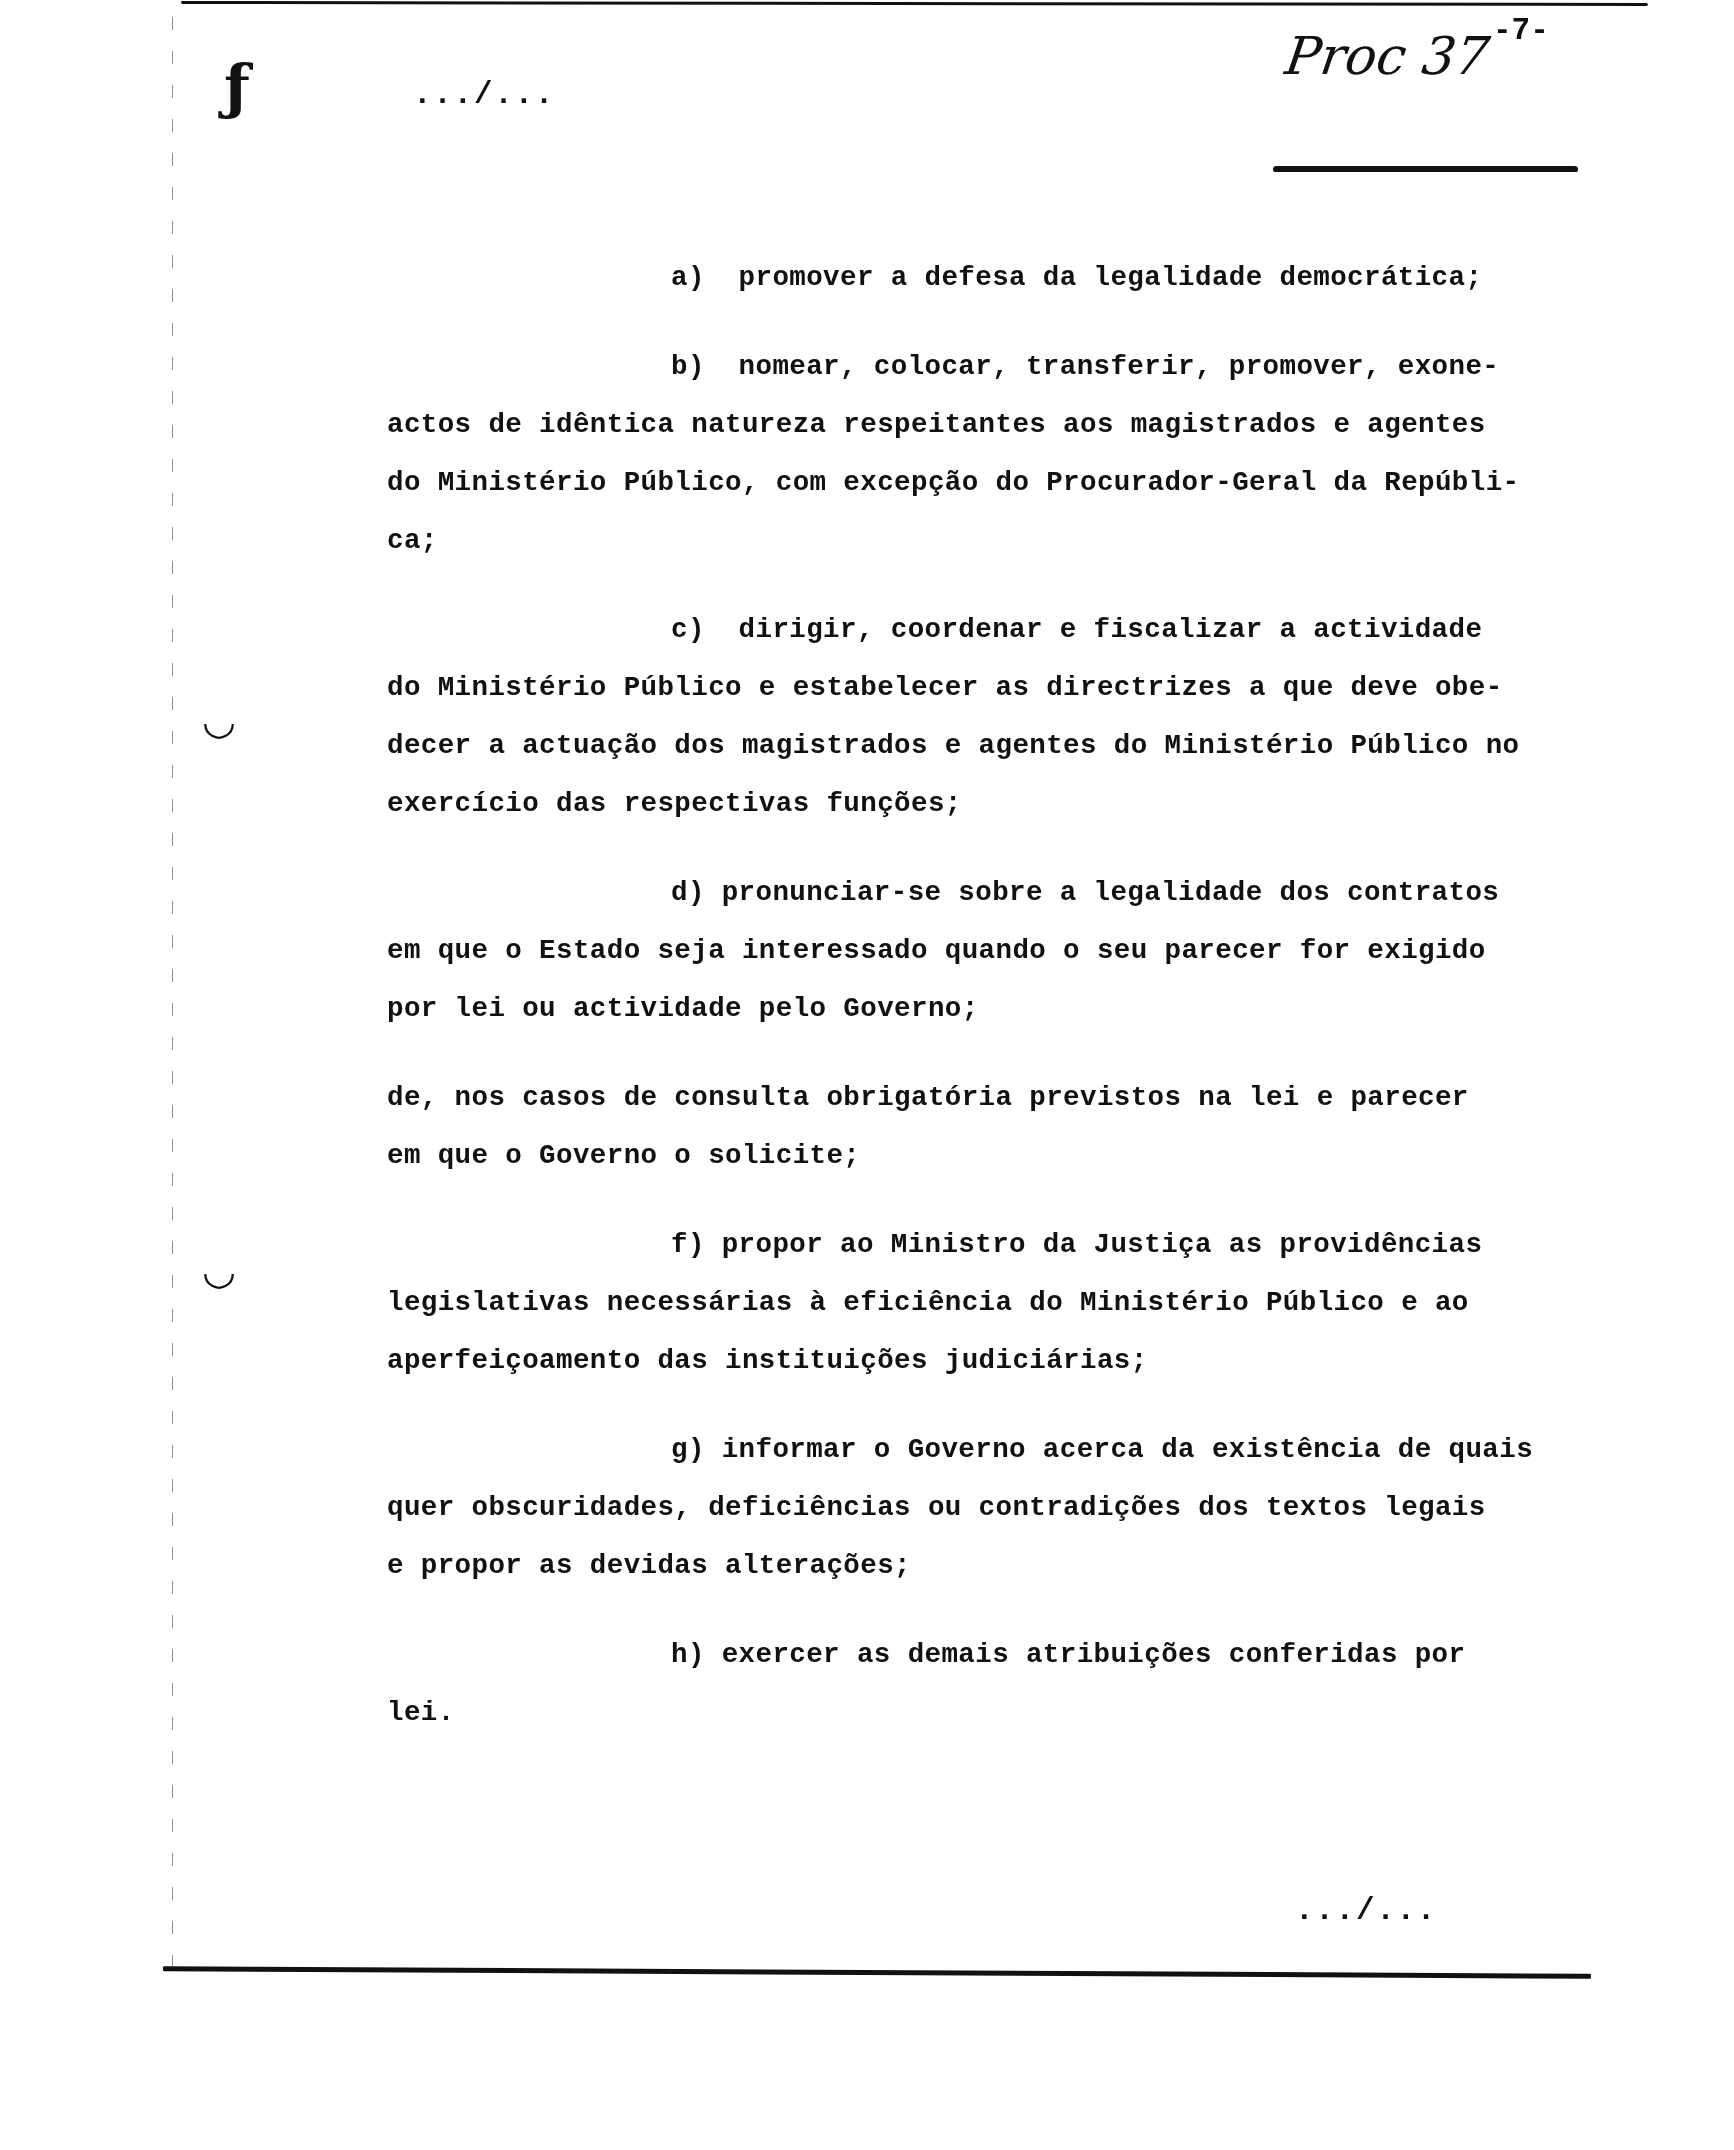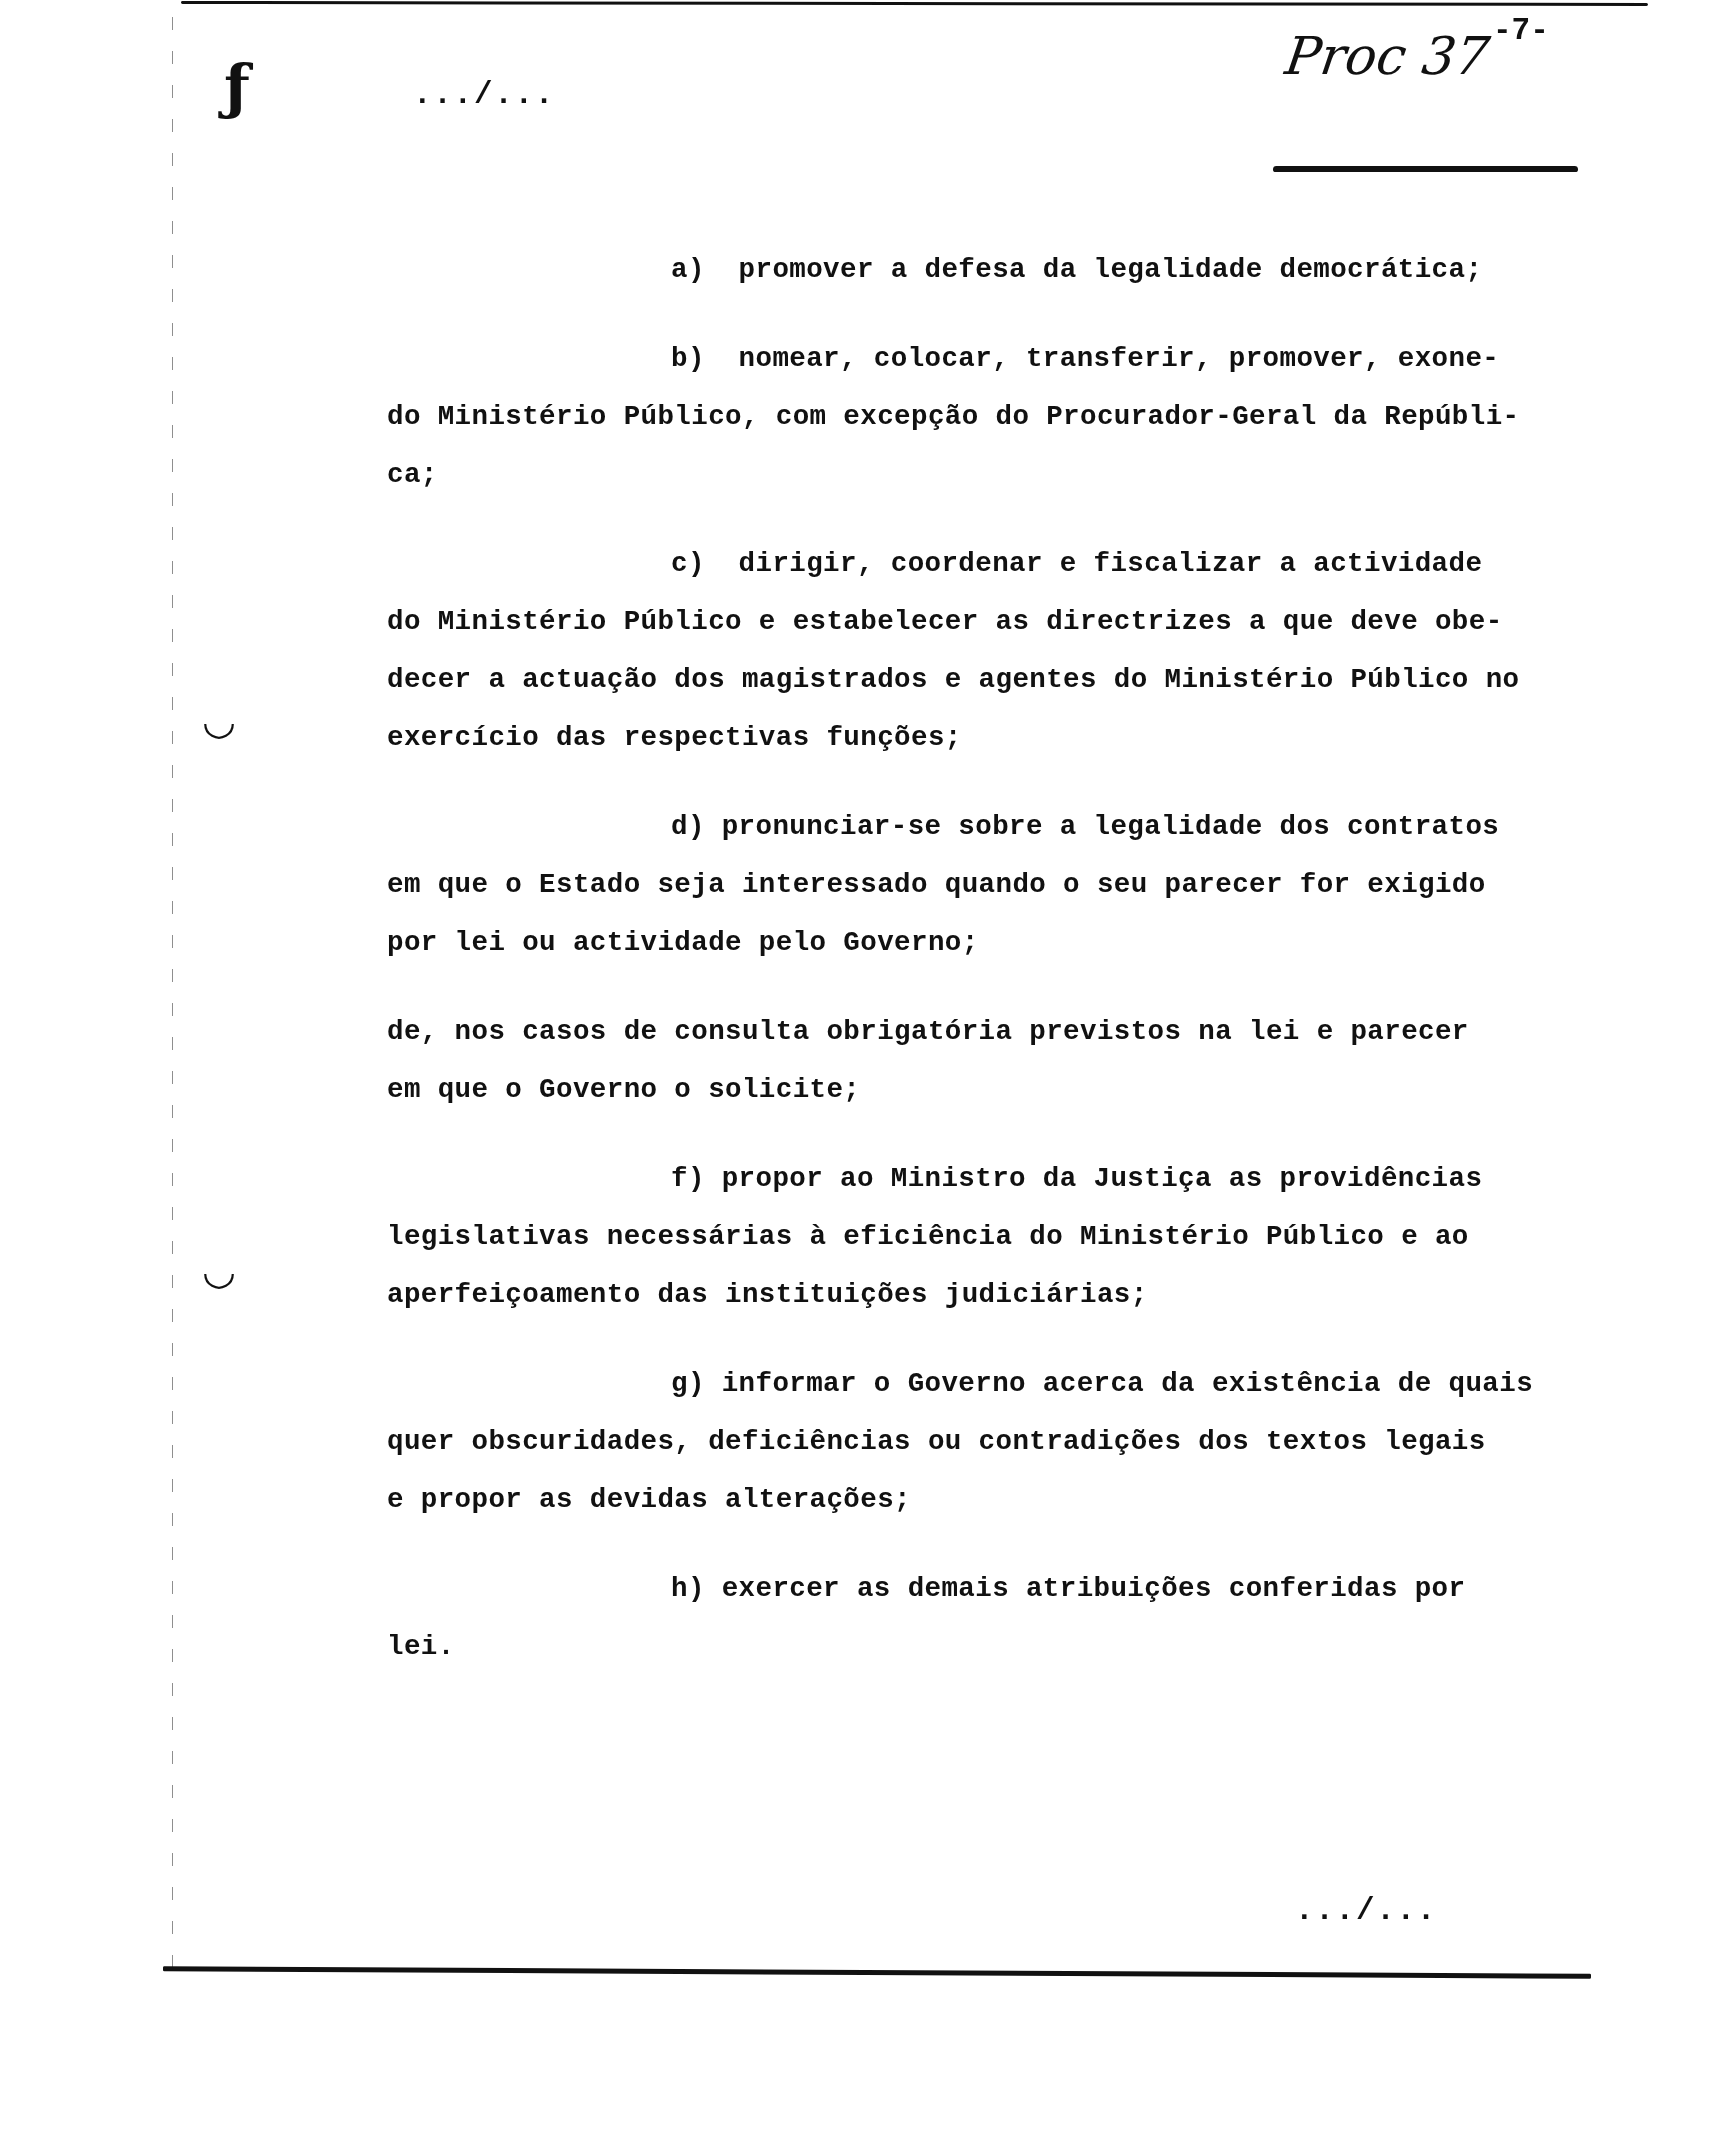--- a/index.html
+++ b/index.html
@@ -13,21 +13,21 @@
   .left-margin { position: absolute; left: 172px; top: 17px; width: 1.3px; height: 1961px;
                  background: repeating-linear-gradient(#333 0 13px, transparent 13px 34px); opacity: .55; }
   .ref-rule { position: absolute; left: 1273px; top: 166px; width: 305px; height: 6px;
               background: #111; border-radius: 3.4px 3.4px 2.6px 2.6px; }
   .page-number { position: absolute; left: 1493px; top: 13px; font-size: 31px; font-weight: bold; }
   .continued-top { position: absolute; left: 413px; top: 77px; font-size: 31px; font-weight: bold; letter-spacing: 1.7px; }
   .continued-bottom { position: absolute; left: 1295px; top: 1893px; font-size: 31px; font-weight: bold; letter-spacing: 1.7px; }
   .signature { position: absolute; left: 1286px; top: 26px; font-family: "DejaVu Serif", serif;
                font-style: italic; font-size: 52px; transform: skewX(-8deg); }
   .margin-mark { position: absolute; font-family: "DejaVu Serif", serif; font-size: 60px; font-weight: bold; }
-  .body { position: absolute; left: 387px; top: 241px; width: 1290px; }
+  .body { position: absolute; left: 387px; top: 249px; width: 1290px; }
   .line { font-size: 27.5px; font-weight: bold; line-height: 58px; white-space: pre; letter-spacing: 0.4px; }
   .line.first { padding-left: 284px; }
   .para { margin-bottom: 31px; }
 </style>
 </head>
 <body>
 
 <div class="page">
   <div class="rule-top"></div>
   <div class="left-margin"></div>
@@ -39,20 +39,21 @@
   <div class="signature">Proc 37</div>
   <div class="ref-rule"></div>
   <div class="continued-top">.../...</div>
 
   <div class="body">
     <div class="para">
       <div class="line first">a)  promover a defesa da legalidade democrática;</div>
     </div>
     <div class="para">
       <div class="line first">b)  nomear, colocar, transferir, promover, exone-</div>
+      <div class="line">actos de idêntica natureza respeitantes aos magistrados e agentes</div>
       <div class="line">do Ministério Público, com excepção do Procurador-Geral da Repúbli-</div>
       <div class="line">ca;</div>
     </div>
     <div class="para">
       <div class="line first">c)  dirigir, coordenar e fiscalizar a actividade</div>
       <div class="line">do Ministério Público e estabelecer as directrizes a que deve obe-</div>
       <div class="line">decer a actuação dos magistrados e agentes do Ministério Público no</div>
       <div class="line">exercício das respectivas funções;</div>
     </div>
     <div class="para">

